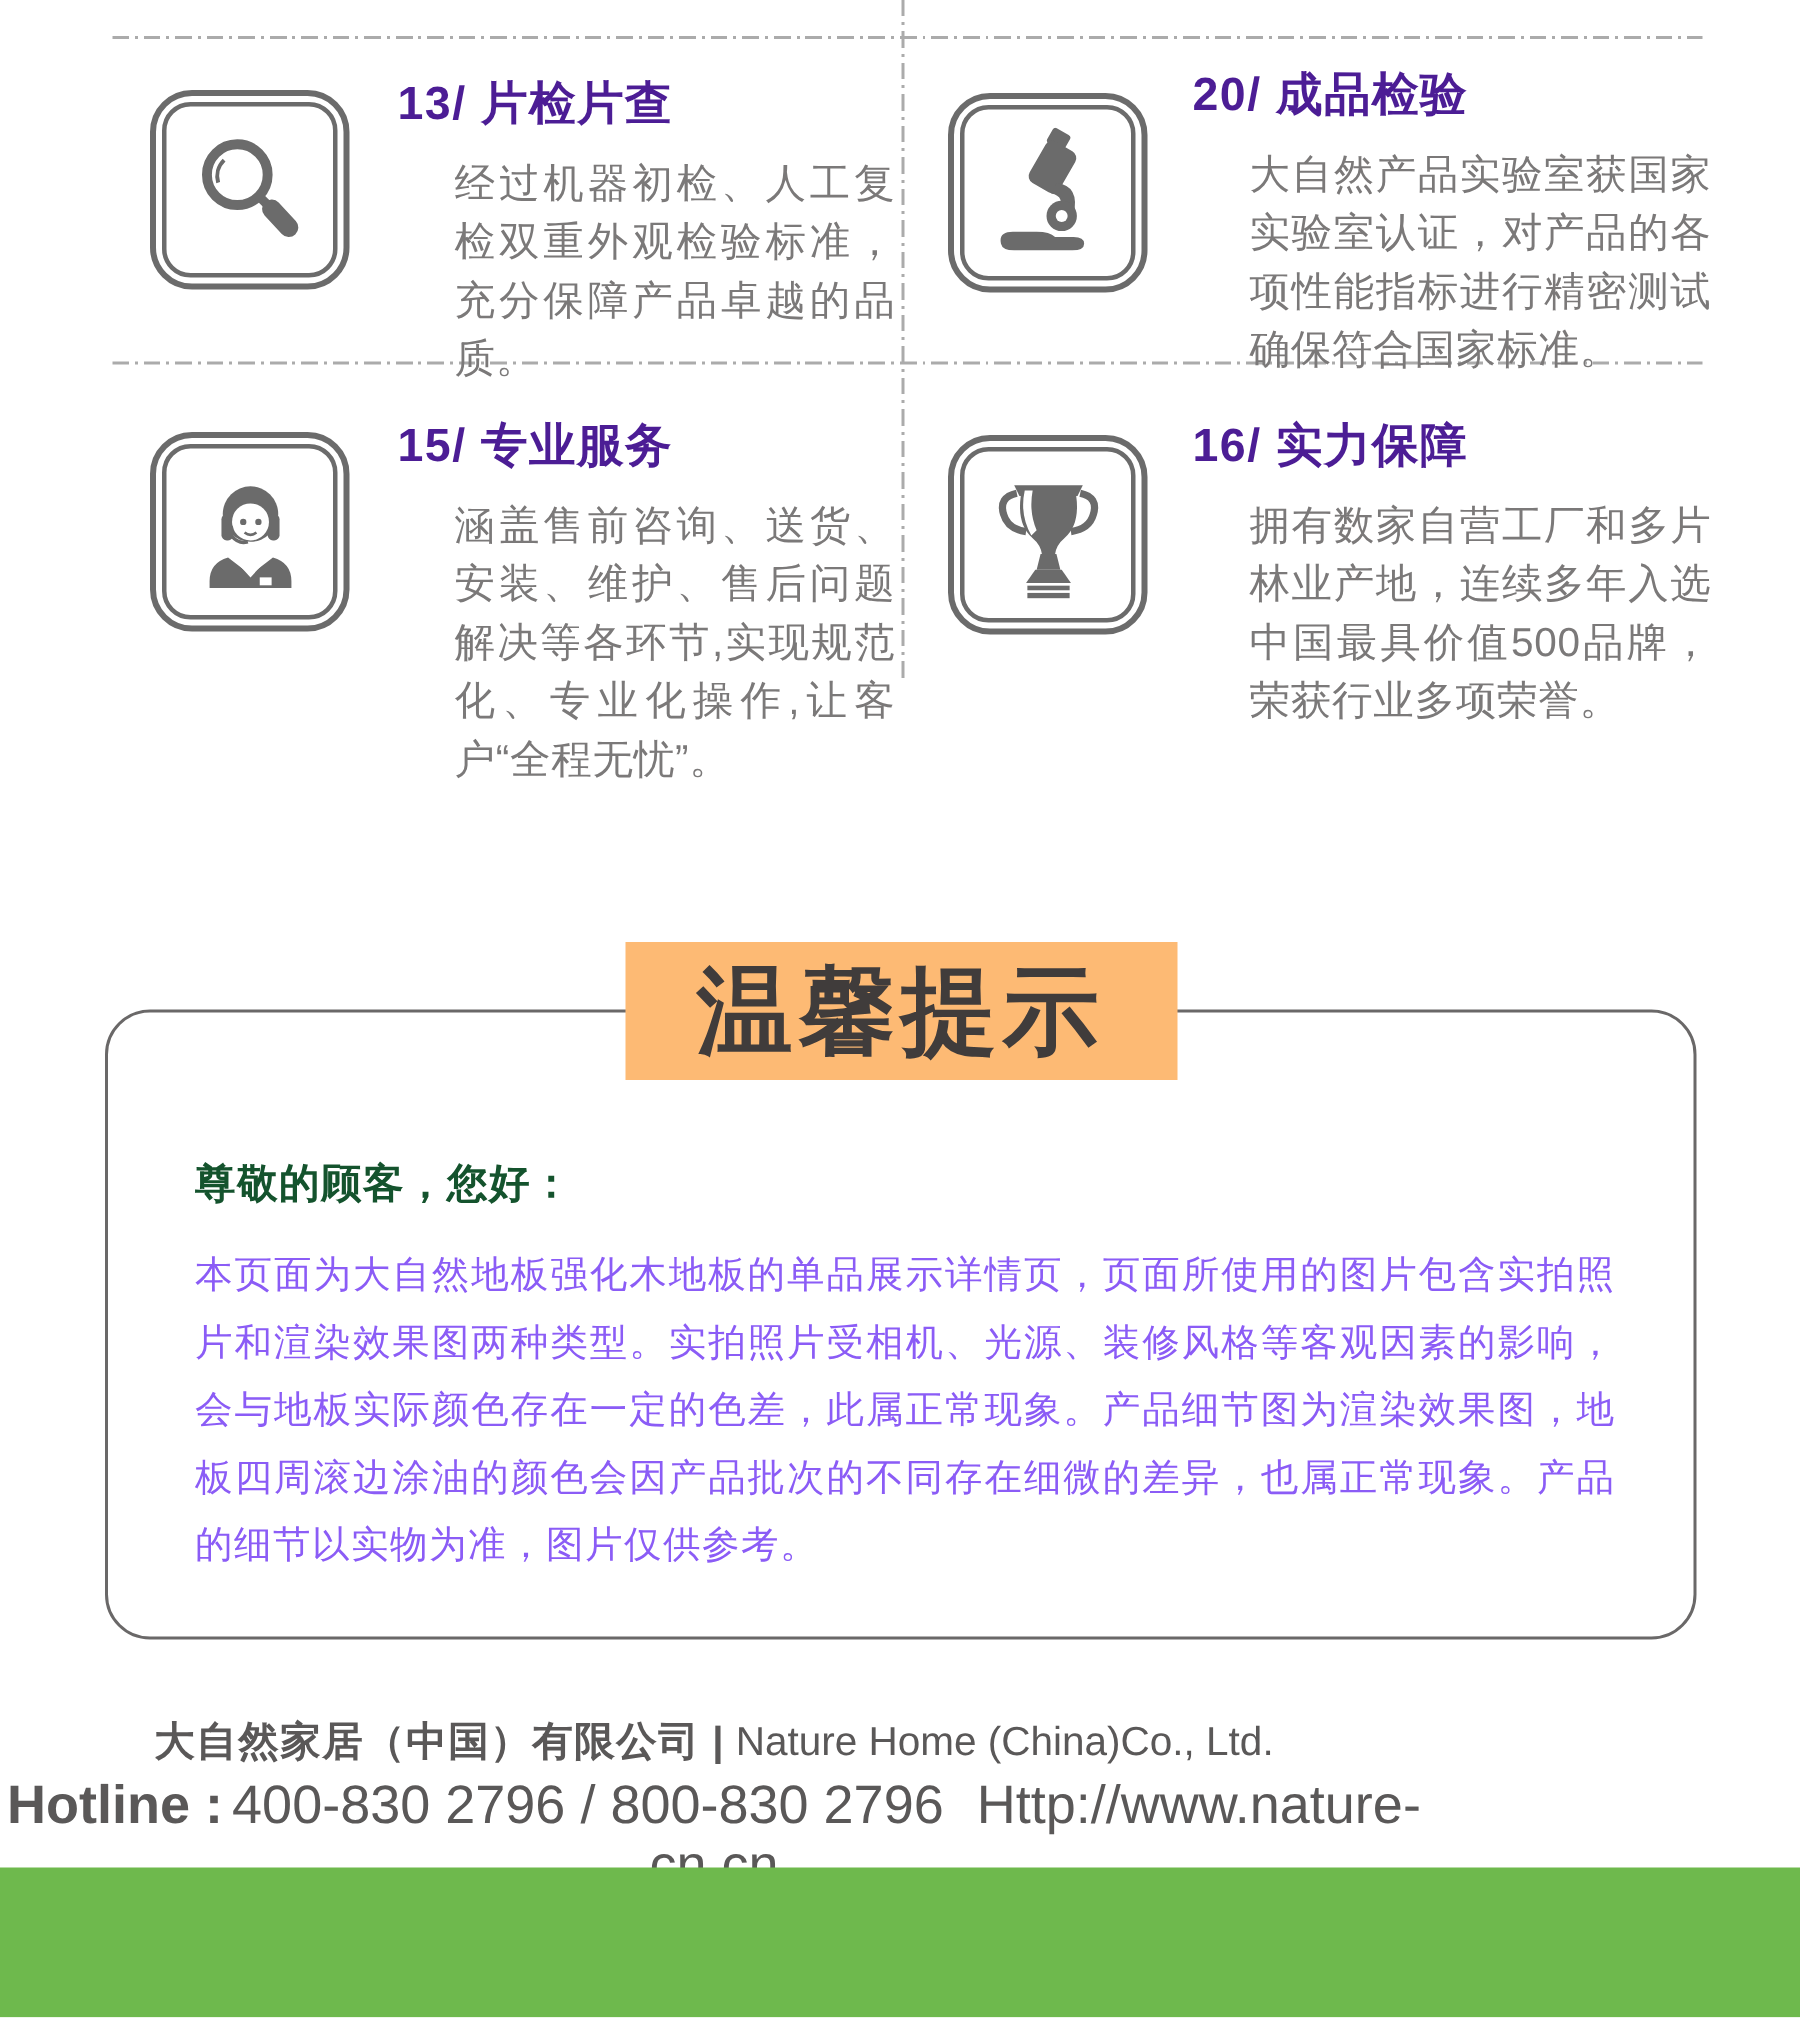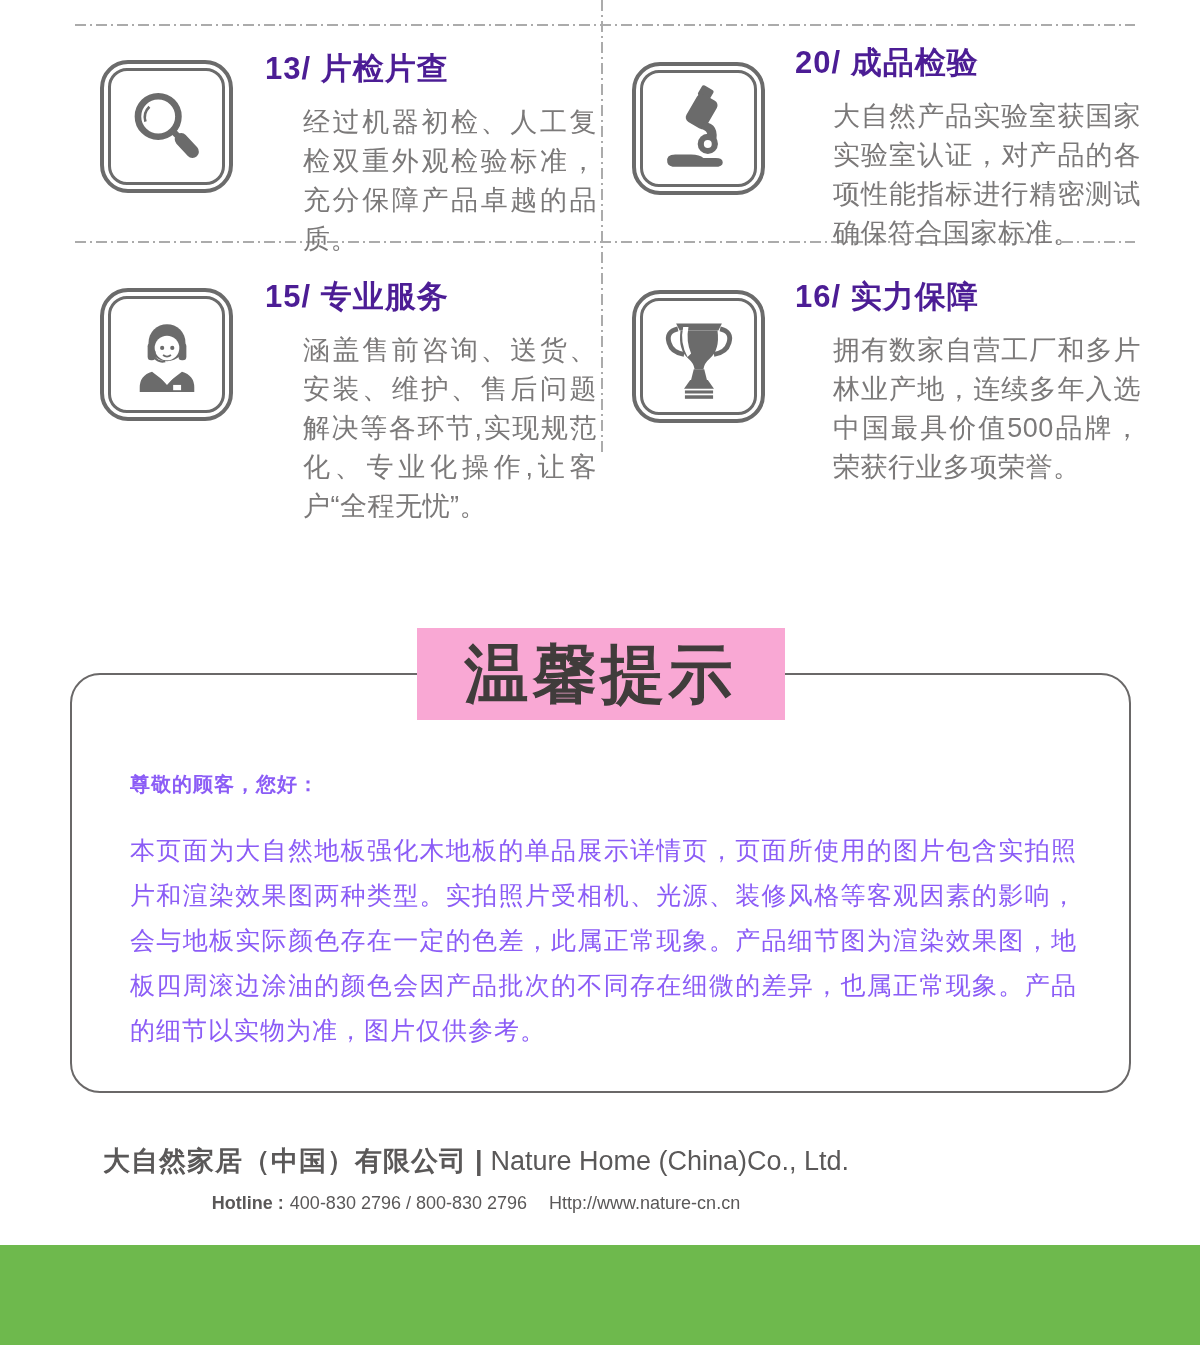--- a/index.html
+++ b/index.html
@@ -17,30 +17,30 @@
   
   .feature { position:absolute; }
   .icon-tile { position:absolute; width:133px; height:133px; border:4px solid #6b6b6b; border-radius:28px; padding:4px; background:#fff; }
   .icon-tile-inner { width:100%; height:100%; border:3.5px solid #6b6b6b; border-radius:19px; display:flex; align-items:center; justify-content:center; }
   .feature-text { position:absolute; }
   .feature-heading { font-size:31px; font-weight:bold; color:#4c1d95; letter-spacing:1px; margin-bottom:13px; white-space:nowrap; }
   .feature-body { font-size:27px; line-height:39px; color:#7b7979; text-align:justify; letter-spacing:0.5px;margin-left:38px; }
 
   
   .notice-box { position:absolute; left:70px; top:673px; width:1061px; height:420px; border:2px solid #6a6868; border-radius:30px; background:#fff; }
-  .notice-title { position:absolute; top:-47px; left:50%; transform:translateX(-50%); background:#f9a8d4; padding:0 48px; font-size:64px; line-height:92px; font-weight:600; color:#403c3b; letter-spacing:4px; white-space:nowrap; }
-  .notice-greeting { position:absolute; left:58px; top:96px; font-size:20px; font-weight:bold; color:#8b5cf6; letter-spacing:1px; }
+  .notice-title { position:absolute; top:-47px; left:50%; transform:translateX(-50%); background:#fdba74; padding:0 48px; font-size:64px; line-height:92px; font-weight:600; color:#403c3b; letter-spacing:4px; white-space:nowrap; }
+  .notice-greeting { position:absolute; left:58px; top:96px; font-size:27px; font-weight:bold; color:#14532d; letter-spacing:1px; }
   .notice-body { position:absolute; left:58px; top:153px; width:947px; font-size:25px; line-height:45px; color:#8b5cf6; text-align:justify; letter-spacing:1px; }
 
   
   .company { position:absolute; left:0; top:1141px; width:952px; text-align:center; color:#5a5858; }
   .company-line1 { font-size:27px; line-height:40px; }
   .company-cn { font-weight:bold; letter-spacing:1px; }
   .company-sep { font-weight:bold; margin:0 8px; }
-  .company-line2 { font-size:18px; line-height:40px; margin-top:2px; }
+  .company-line2 { font-size:36px; line-height:40px; margin-top:2px; }
   .hotline-label { font-weight:bold; }
   .hotline-numbers { margin-left:6px; }
   .website { margin-left:22px; }
 
   .green-bar { position:absolute; left:0; top:1245px; width:1200px; height:100px; background:#6eb94d; }
 
   svg .st { fill:none; stroke:#6b6b6b; }
 </style>
 </head>
 <body>

